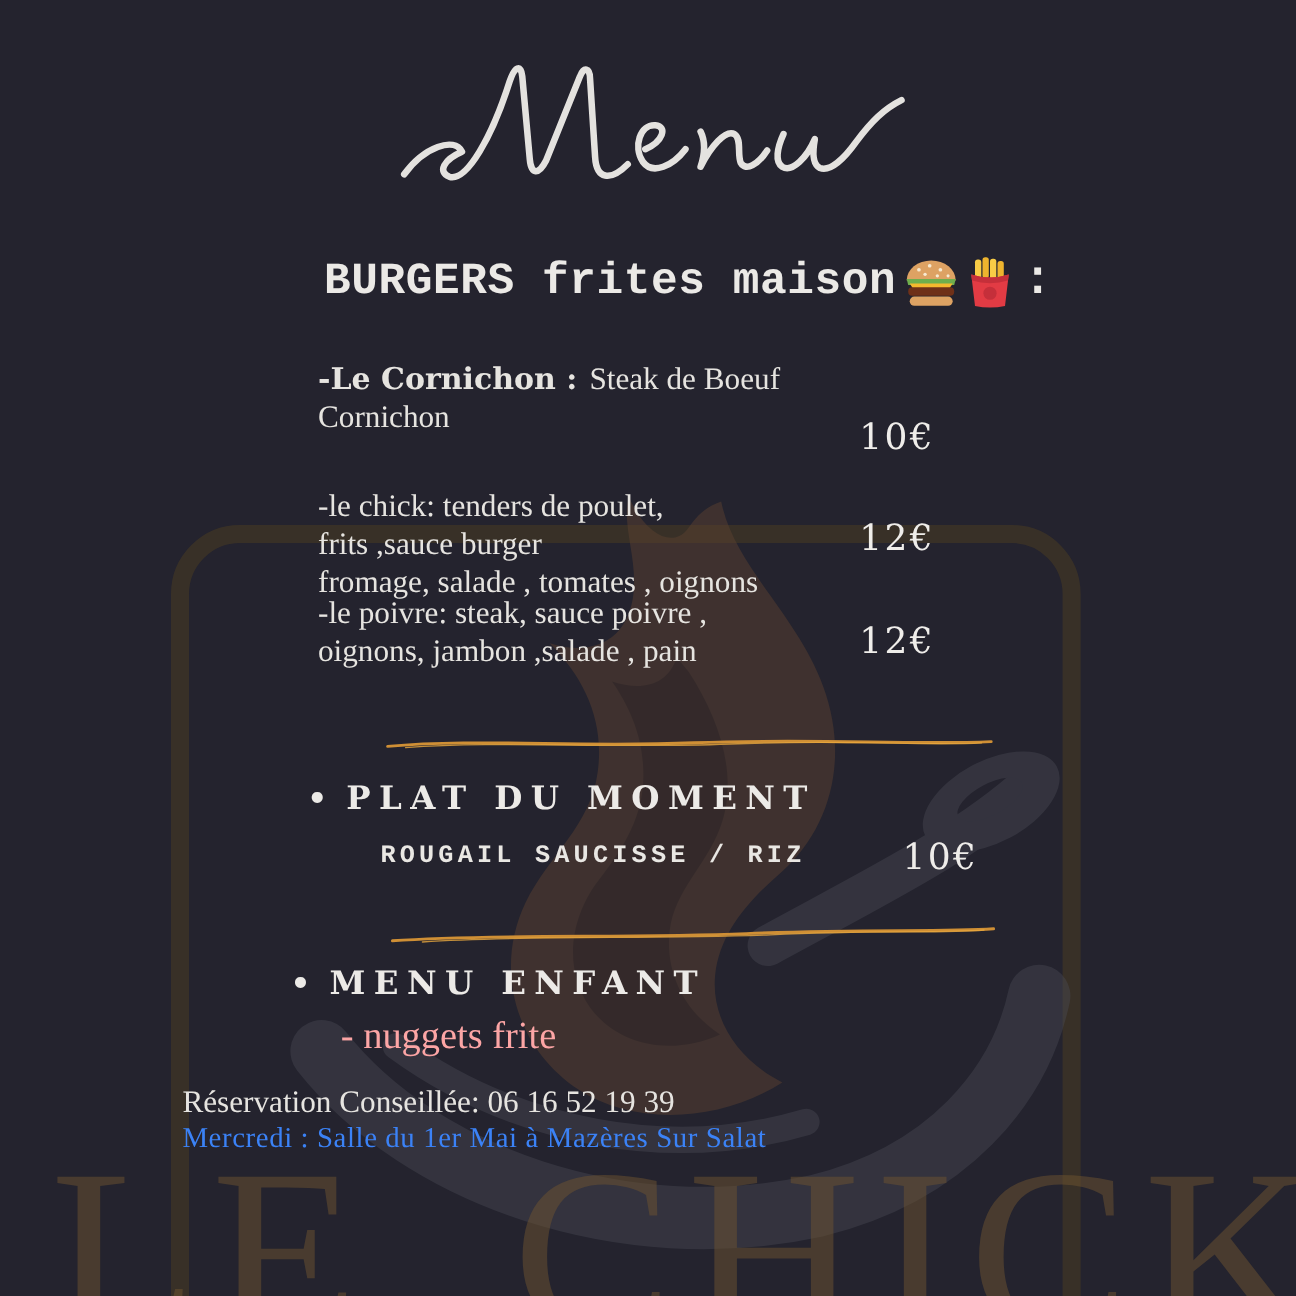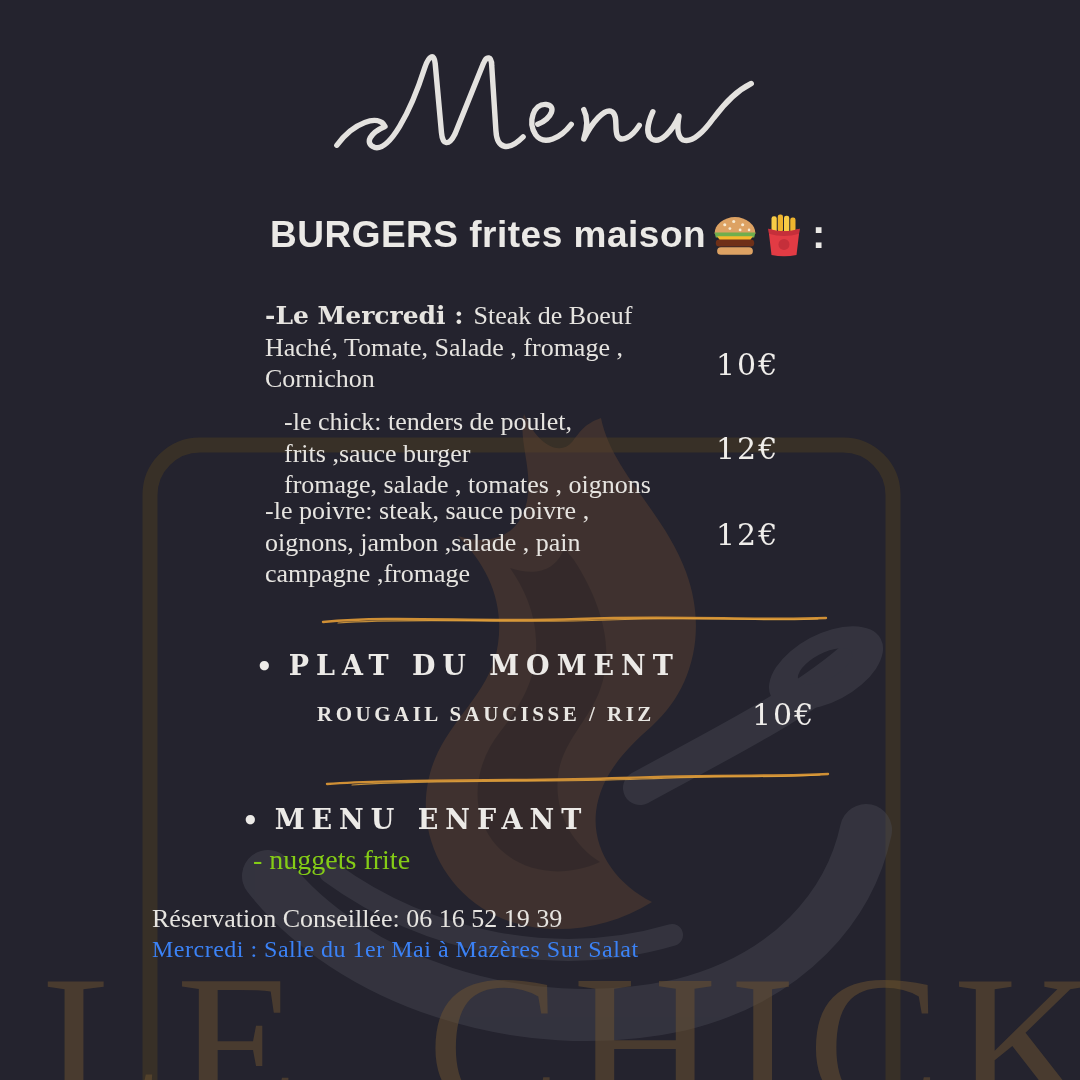--- a/index.html
+++ b/index.html
@@ -11,41 +11,41 @@
   .abs{position:absolute;}
   
   #watermark{position:absolute;left:0;top:0;z-index:0;}
   
   .content{z-index:2;}
   
   #menu-script{left:318px;top:20px;}
   .sr-only{position:absolute;width:1px;height:1px;overflow:hidden;clip:rect(0 0 0 0);white-space:nowrap;}
   
   #burgers-heading{left:270px;top:212px;display:flex;align-items:center;gap:6px;
-    font-family:Liberation Sans, sans-serif;font-weight:bold;font-size:37px;letter-spacing:.5px;color:#ebe9e6;}
+    font-family:Liberation Mono, monospace;font-weight:bold;font-size:37px;letter-spacing:.5px;color:#ebe9e6;}
   #burgers-heading .colon{font-size:40px;margin-left:2px;}
   
   .item{width:470px;font-size:26px;line-height:31.5px;color:#e6e4e0;white-space:nowrap;}
   .item .b{font-family:"DejaVu Serif","Liberation Serif",serif;font-weight:bold;margin-right:10px;font-size:25px;}
   #item-0{left:265px;top:300px;}
-  #item-1{left:265px;top:406px;margin-left:19px;}
+  #item-1{left:265px;top:406px;}
   #item-2{left:265px;top:495px;}
   .price{font-family:"DejaVu Serif","Liberation Serif",serif;font-weight:normal;font-size:30px;letter-spacing:2px;color:#efedea;}
   #price-0{left:716px;top:347px;}
   #price-1{left:716px;top:431px;}
   #price-2{left:716px;top:517px;}
   #price-plat{left:752px;top:697px;}
   
   .section-head{display:flex;align-items:center;gap:16px;
     font-family:"DejaVu Serif","Liberation Serif",serif;font-weight:bold;font-size:27px;letter-spacing:7px;color:#eceae7;}
   .bullet{font-size:26px;letter-spacing:0;}
   #plat-head{left:256px;top:650px;}
   #enfant-head{left:242px;top:804px;}
-  #rougail{left:317px;top:702px;font-family:Liberation Serif, serif;font-weight:bold;font-size:21px;letter-spacing:3.5px;color:#e9e7e3;}
-  #nuggets{left:253px;top:844px;font-size:28px;color:#84cc16;}
+  #rougail{left:317px;top:702px;font-family:Liberation Mono, monospace;font-weight:bold;font-size:21px;letter-spacing:3.5px;color:#e9e7e3;}
+  #nuggets{left:284px;top:844px;font-size:32px;color:#fca5a5;}
   
   #footer-1{left:152px;top:904px;font-size:26px;color:#e6e4e0;}
   #footer-2{left:152px;top:936px;font-size:24px;letter-spacing:.5px;color:#3b82f6;}
   svg{display:block;}
 </style>
 </head>
 <body>
 
 <div id="canvas">
 
@@ -112,37 +112,35 @@
       <rect x="16" y="1.5" width="4.2" height="13.5" rx="1.8" fill="#f8cc46"></rect>
       <rect x="21" y="3" width="4.2" height="12" rx="1.8" fill="#eeb42e"></rect>
       <path d="M3.5 12 Q16 16 28.5 12 L26 33 Q16 35 6 33 Z" fill="#e23b44"></path>
       <path d="M3.5 12 Q16 16 28.5 12 L28 16 Q16 19.5 4 16 Z" fill="#c52f3a"></path>
       <circle cx="16" cy="24.5" r="4.4" fill="#c52f3a"></circle>
     </svg>
     <span class="colon">:</span>
   </div>
 
   <div class="abs content item" id="item-0">
-    <div><span class="b">-Le Mercredi :</span><span>Steak de Boeuf</span></div>
-    <div>Haché, Tomate, Salade , fromage ,</div>
+    <div><span class="b">-Le Cornichon :</span><span>Steak de Boeuf</span></div>
     <div>Cornichon</div>
   </div>
   <div class="abs content price" id="price-0">10€</div>
 
   <div class="abs content item" id="item-1">
     <div>-le chick: tenders de poulet,</div>
     <div>frits ,sauce burger</div>
     <div>fromage, salade , tomates , oignons</div>
   </div>
   <div class="abs content price" id="price-1">12€</div>
 
   <div class="abs content item" id="item-2">
     <div>-le poivre: steak, sauce poivre ,</div>
     <div>oignons, jambon ,salade , pain</div>
-    <div>campagne ,fromage</div>
   </div>
   <div class="abs content price" id="price-2">12€</div>
 
   <svg class="abs content" style="left:318px;top:610px;" width="515" height="20" viewBox="0 0 515 20">
     <path d="M 5 12 C 80 5 160 13 260 9 C 360 5 440 11 508 8" fill="none" stroke="#cf8f35" stroke-width="2.4" stroke-linecap="round"></path>
     <path d="M 20 13 C 100 7 190 14 290 10 C 390 6 455 12 500 9" fill="none" stroke="#eaa93f" stroke-width="1.1" stroke-linecap="round" opacity="0.8"></path>
   </svg>
 
   <div class="abs content section-head" id="plat-head">
     <span class="bullet">•</span>

